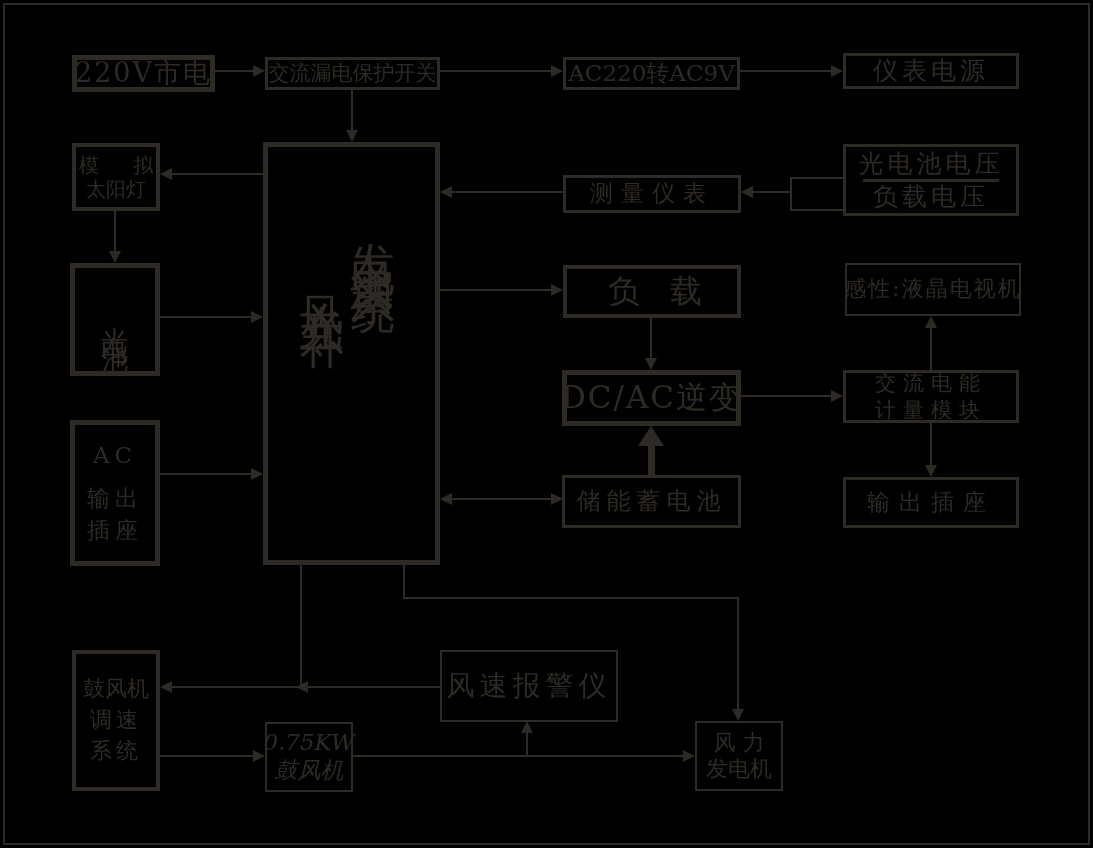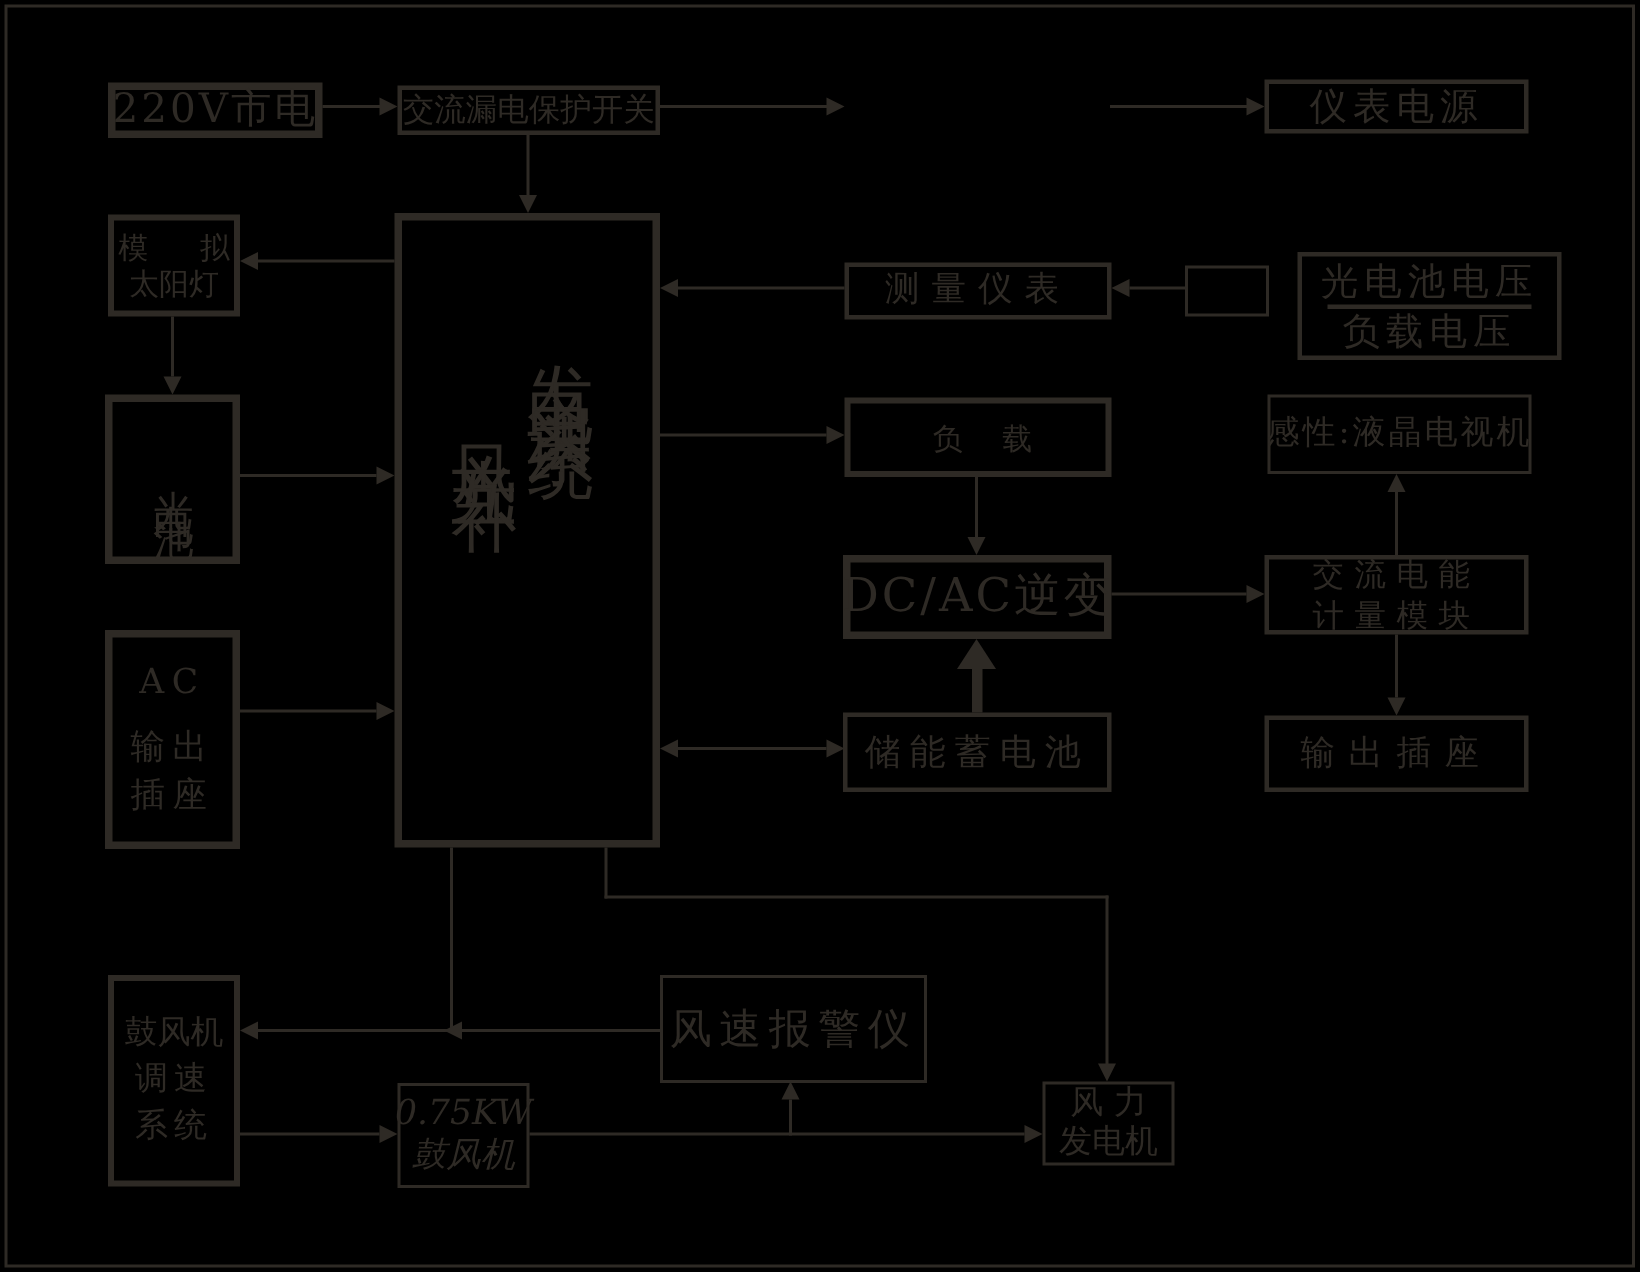--- a/index.html
+++ b/index.html
@@ -41,20 +41,23 @@
   <div class="frame"></div>
 
   <div class="box" style="left:72px;top:55px;width:143px;height:37px;border-width:5px;font-size:27px;letter-spacing:2px;">
     <span class="ln">220V市电</span>
   </div>
 
   <div class="box" style="left:265px;top:57px;width:175px;height:33px;border-width:3px;font-size:21px;">
     <span class="ln">交流漏电保护开关</span>
   </div>
 
+  <div class="box" style="left:563px;top:57px;width:177px;height:33px;border-width:3px;font-size:23px;">
+    <span class="ln">AC220转AC9V</span>
+  </div>
 
   <div class="box" style="left:843px;top:53px;width:176px;height:36px;border-width:3px;font-size:25px;letter-spacing:4px;">
     <span class="ln">仪表电源</span>
   </div>
 
   <div class="box" style="left:72px;top:143px;width:88px;height:68px;border-width:4px;font-size:20px;">
     <span class="ln" style="letter-spacing:14px;margin-right:-14px;">模 拟</span>
     <span class="ln">太阳灯</span>
   </div>
 
@@ -76,47 +79,47 @@
 
   <div class="box" style="left:263px;top:142px;width:177px;height:423px;border-width:5px;">
     <span class="vcol" style="left:83px;top:62px;">发电实训系统</span>
     <span class="vcol" style="left:32px;top:114px;">风光互补</span>
   </div>
 
   <div class="box" style="left:563px;top:175px;width:178px;height:38px;border-width:3px;font-size:23px;letter-spacing:8px;">
     <span class="ln">测量仪表</span>
   </div>
 
-  <div class="box" style="left:563px;top:265px;width:178px;height:53px;border-width:4px;font-size:20px;letter-spacing:10px;padding-left:16px;">
+  <div class="box" style="left:563px;top:265px;width:178px;height:53px;border-width:4px;font-size:32px;letter-spacing:10px;padding-left:16px;">
     <span class="ln">负 载</span>
   </div>
 
   <div class="box" style="left:562px;top:370px;width:179px;height:56px;border-width:5px;font-size:31px;letter-spacing:2px;">
     <span class="ln">DC/AC逆变</span>
   </div>
 
   <div class="box" style="left:562px;top:475px;width:179px;height:53px;border-width:3px;font-size:24px;letter-spacing:6px;">
     <span class="ln">储能蓄电池</span>
   </div>
 
   <div class="box" style="left:440px;top:650px;width:178px;height:72px;border-width:2px;font-size:28px;letter-spacing:5px;">
     <span class="ln">风速报警仪</span>
   </div>
 
   <div class="box" style="left:265px;top:722px;width:88px;height:70px;border-width:2px;font-size:23px;font-style:italic;">
     <span class="ln">0.75KW</span>
     <span class="ln">鼓风机</span>
   </div>
 
-  <div class="box" style="left:695px;top:721px;width:88px;height:56px;border-width:2px;font-size:22px;">
+  <div class="box" style="left:695px;top:721px;width:88px;height:70px;border-width:2px;font-size:22px;">
     <span class="ln">风 力</span>
     <span class="ln">发电机</span>
   </div>
 
-  <div class="box" style="left:843px;top:168px;width:176px;height:72px;border-width:3px;font-size:25px;letter-spacing:4px;padding:17px;margin-left:22px;">
+  <div class="box" style="left:843px;top:144px;width:176px;height:72px;border-width:3px;font-size:25px;letter-spacing:4px;padding:17px;">
     <div class="cellrow">
       <span class="ln">光电池电压</span>
     </div>
     <div class="cellrow" style="border-top:3px solid var(--stroke);">
       <span class="ln">负载电压</span>
     </div>
   </div>
 
   <div style="position:absolute;left:790px;top:177px;width:56px;height:34px;border:2px solid var(--stroke);box-sizing:border-box;background:transparent;"></div>
 

